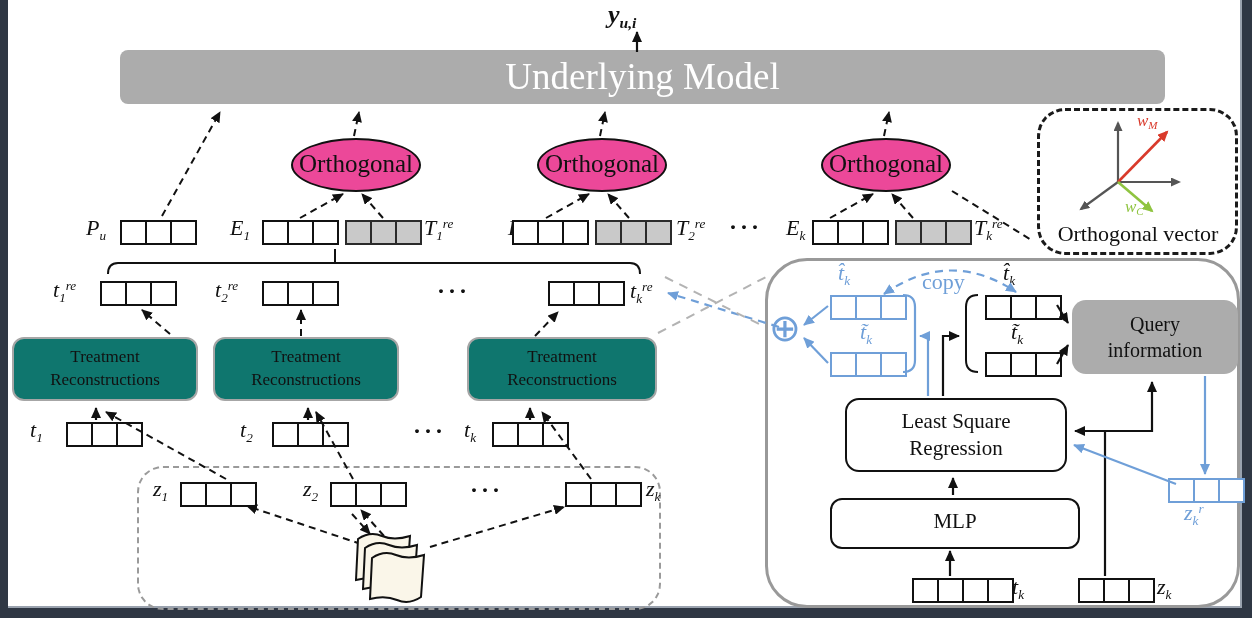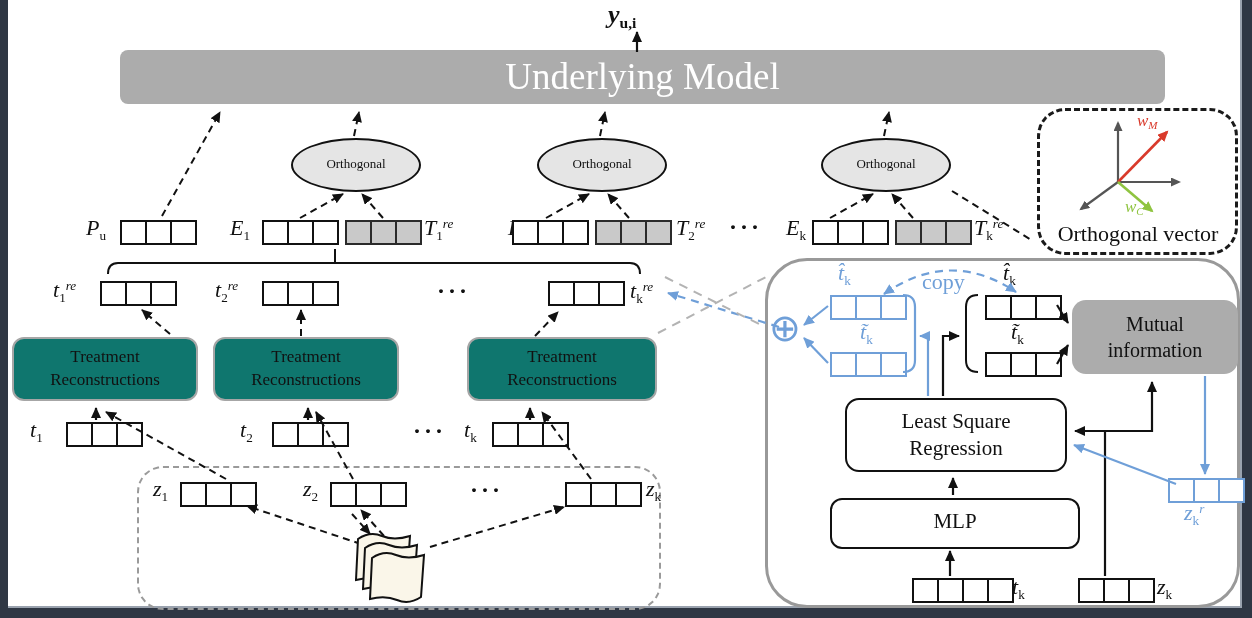--- a/index.html
+++ b/index.html
@@ -3,35 +3,35 @@
 <meta charset="utf-8">
 <style>
   html,body{margin:0;padding:0;}
   body{width:1252px;height:618px;background:#2f3744;position:relative;overflow:hidden;
        font-family:"Liberation Serif",serif;color:#111;}
   #content{position:absolute;left:8px;top:0;width:1232px;height:606px;background:#ffffff;
            border-right:2px solid #9aa2ae;border-bottom:2px solid #9aa2ae;}
   
   .lab{position:absolute;font-size:22px;white-space:nowrap;line-height:1;}
   .lab i{font-style:italic;}
-  .lab sub{font-size:0.6em;vertical-align:-0.35em;}
+  .lab sub{font-size:0.6em;vertical-align:-0.35em;font-style:italic;}
   .lab sup{font-size:0.6em;vertical-align:0.5em;font-style:italic;}
   .blue{color:#6f9fd8;}
   .dots{position:absolute;font-size:24px;font-weight:bold;letter-spacing:3px;line-height:1;}
   
   .vec{position:absolute;display:flex;}
   .vec span{width:23px;height:21px;border:2px solid #111;background:#fff;margin-left:-2px;}
   .vec span:first-child{margin-left:0;}
   .vec.gray span{background:#c9c9c9;border-color:#2a2a2a;}
   .vec.bluev span{border-color:#6f9fd8;background:#fff;}
   
   .bar{position:absolute;left:120px;top:50px;width:1045px;height:54px;background:#acacac;
        border-radius:8px;text-align:center;line-height:54px;color:#fff;font-size:37px;}
-  .ellipse{position:absolute;width:126px;height:50px;background:#e5e5e5;border:2px solid #111;
-           border-radius:50%;text-align:center;line-height:47px;font-size:13px;}
+  .ellipse{position:absolute;width:126px;height:50px;background:#ec4899;border:2px solid #111;
+           border-radius:50%;text-align:center;line-height:47px;font-size:25px;}
   .trbox{position:absolute;height:64px;border:2px solid #a6a6a6;border-radius:12px;background:#0f766e;
          font-size:17px;text-align:center;display:flex;align-items:center;justify-content:center;
          padding:0 16px;box-sizing:border-box;line-height:1.35;}
   .qlwrap{position:absolute;left:137px;top:466px;width:520px;height:140px;
           border:2px dashed #9a9a9a;border-radius:26px;}
   .panel{position:absolute;left:765px;top:258px;width:475px;height:350px;background:#fff;
          border:3px solid #999;border-radius:42px;box-sizing:border-box;}
   .inset{position:absolute;left:1037px;top:108px;width:201px;height:147px;
          border:3px dashed #1a1a1a;border-radius:28px;box-sizing:border-box;}
   .mutual{position:absolute;left:1072px;top:300px;width:166px;height:74px;background:#acacac;
@@ -208,21 +208,21 @@
     <span></span>
     <span></span>
   </div>
 <div class="lab" style="left:1011px;top:321px;"><i>t̃</i><sub>k</sub></div>
 <div class="vec" style="left:985px;top:352px;">
     <span></span>
     <span></span>
     <span></span>
   </div>
 <div class="mutual">
-  <span>Mutual information</span>
+  <span>Query information</span>
   </div>
 <div class="lsr">
   <span>Least Square Regression</span>
   </div>
 <div class="mlp">
   <span>MLP</span></div>
 <div class="vec" style="left:912px;top:578px;">
     <span></span>
     <span></span>
     <span></span>

